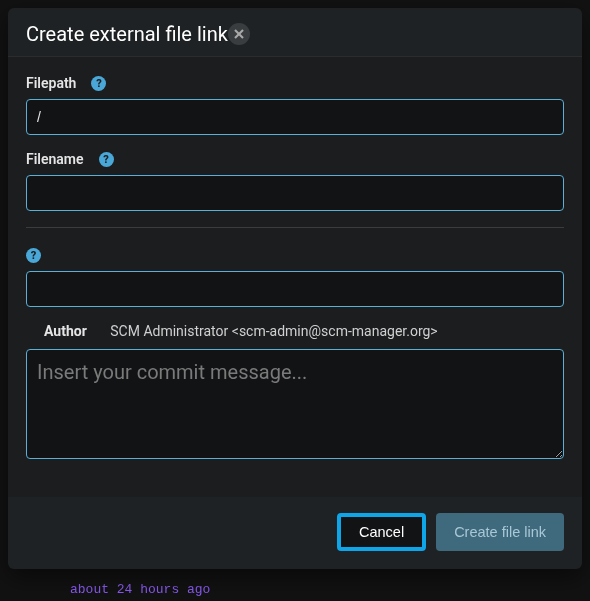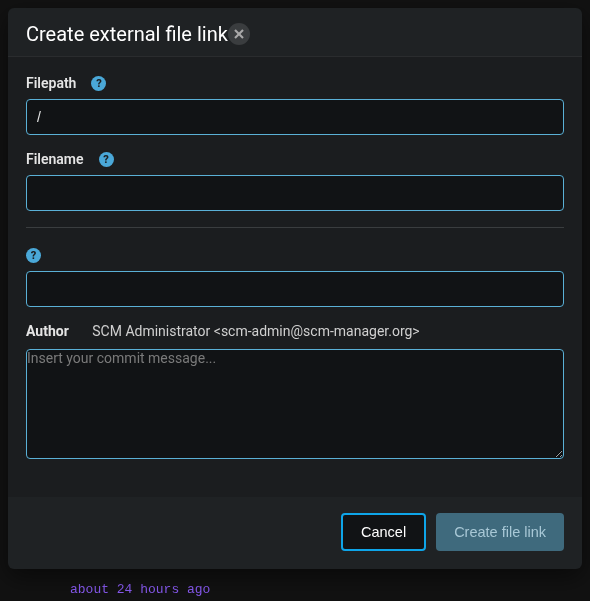--- a/index.html
+++ b/index.html
@@ -113,34 +113,36 @@
     border-top: 1px solid #3a3d3f;
     margin: 8px 0 20px 0;
   }
   .author-line {
     color: #e5e5e5;
     font-size: 14px;
     margin-bottom: 10px;
   }
   .author-label {
     font-weight: 700;
+    margin-left: 18px;
   }
   .author-value {
     font-weight: 400;
     color: #d0d0d0;
     margin-left: 20px;
   }
   .commit-textarea {
     width: 100%;
     height: 110px;
     background: #111315;
     border: 1px solid #5ab0d6;
     border-radius: 4px;
     color: #e5e5e5;
-    font-size: 14px;
+    padding: 10px;
+    font-size: 20px;
     font-family: inherit;
     resize: vertical;
     outline: none;
   }
   .commit-textarea::placeholder {
     color: #7a7a7a;
   }
   .modal-footer {
     display: flex;
     justify-content: flex-end;
@@ -155,21 +157,21 @@
     font-weight: 500;
     cursor: pointer;
     border: none;
     display: inline-flex;
     align-items: center;
     justify-content: center;
   }
   .btn-cancel {
     background: #111315;
     color: #ffffff;
-    border: 2px solid #0ea5e9;
+    border: 4px solid #0ea5e9;
   }
   .btn-primary {
     background: #3f6a7d;
     color: #a8c8d6;
   }
 </style>
 </head>
 <body>
 
 <div class="backdrop"></div>

